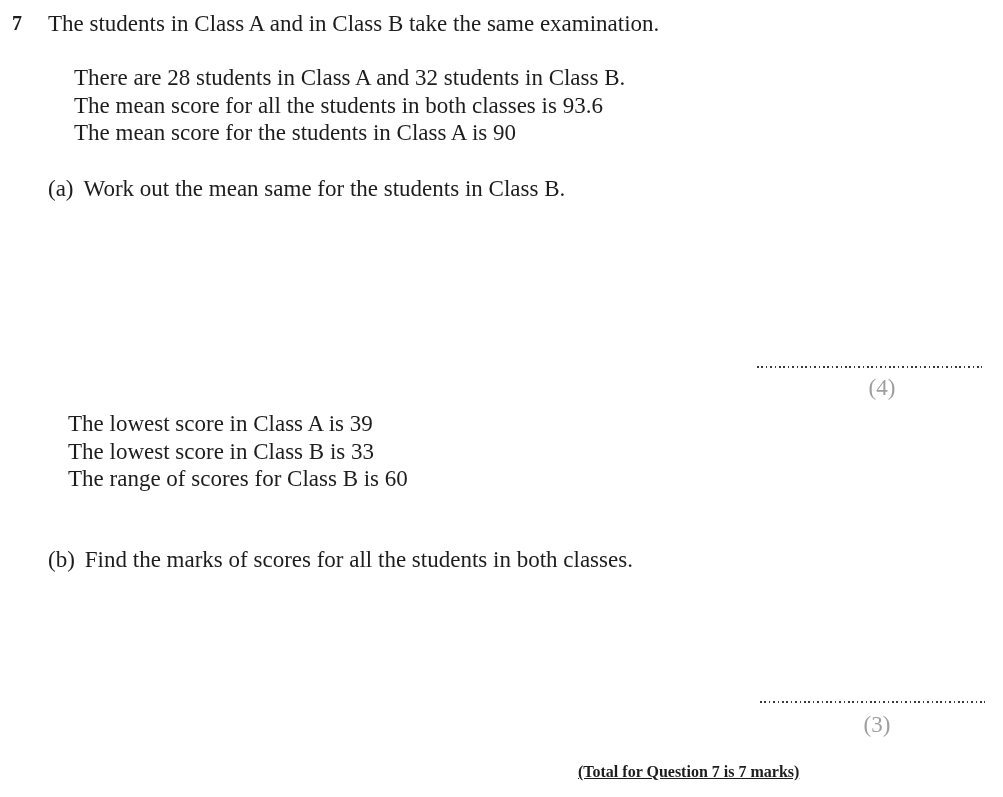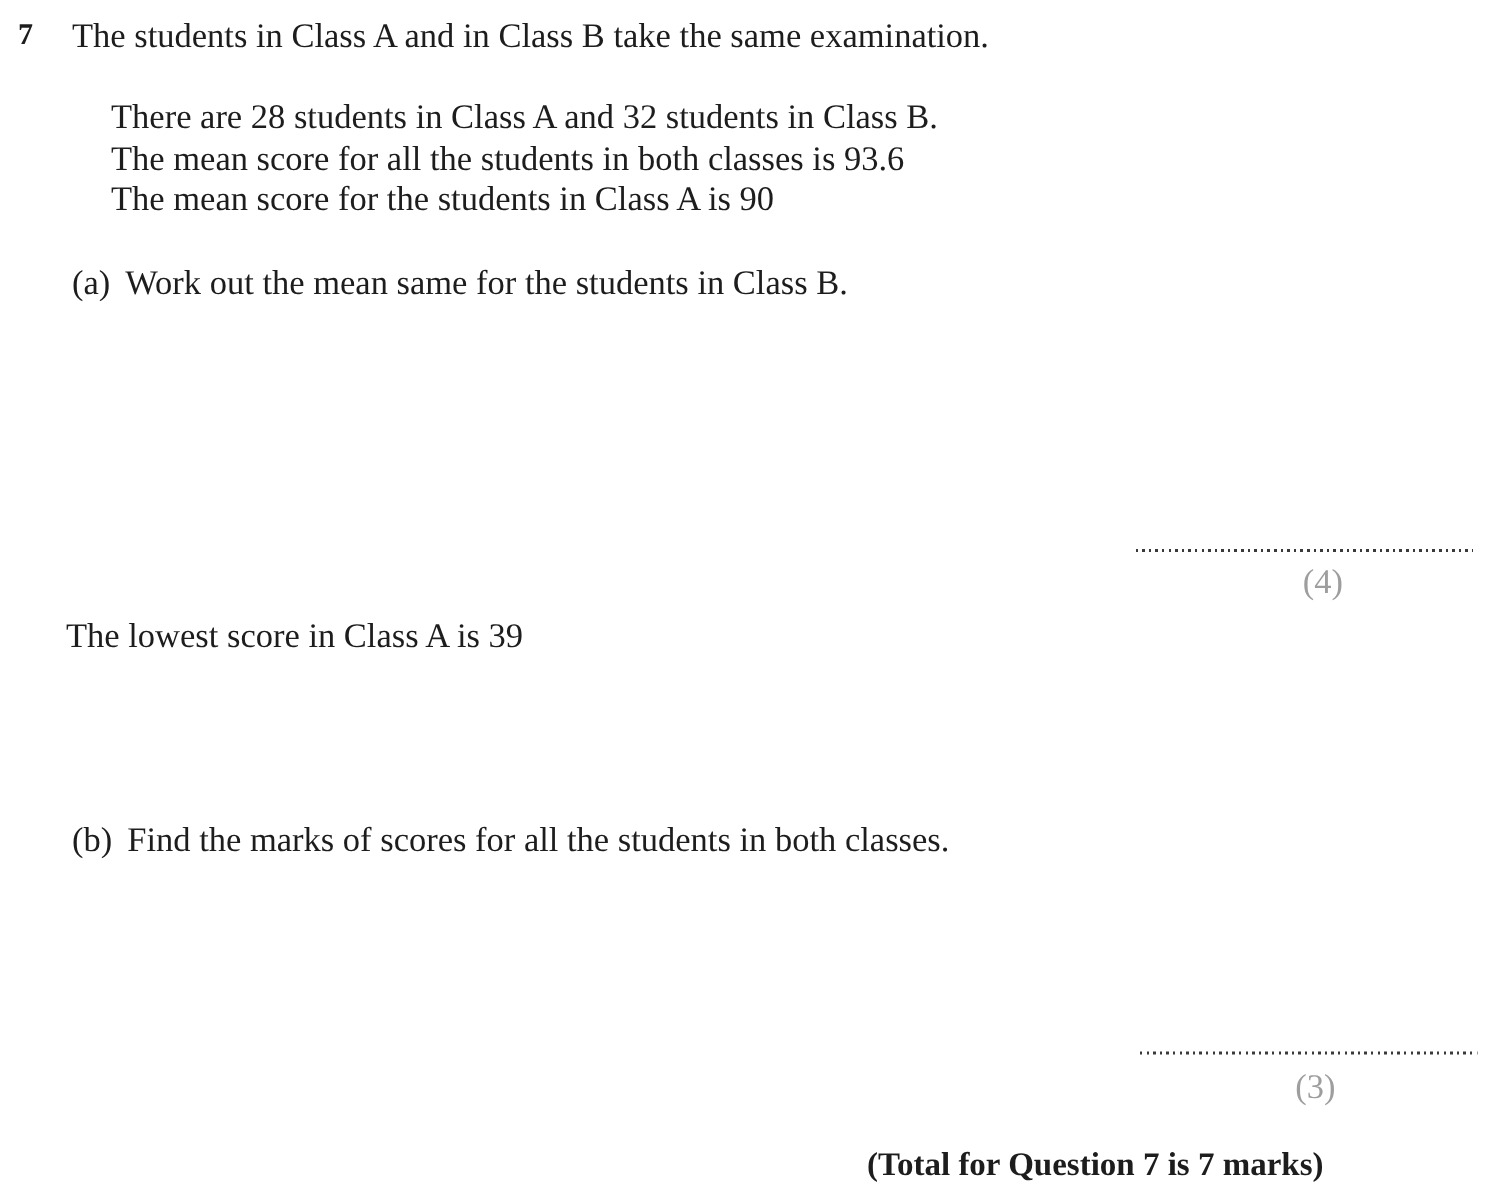--- a/index.html
+++ b/index.html
@@ -36,22 +36,23 @@
   }
   .marks {
     font-size: 23px;
     color: #9e9e9e;
     width: 60px;
     text-align: center;
     white-space: nowrap;
   }
   .total-line {
     font-weight: bold;
-    font-size: 22px;
+    font-size: 16px;
     white-space: nowrap;
+    text-decoration: underline;
   }
 </style>
 </head>
 <body>
 
 <div class="abs q-number body-text" style="left:12px; top:10px;">7</div>
 
 <div class="abs body-text" style="left:48px; top:10px;">The students in Class A and in Class B take the same examination.</div>
 
 <div class="abs body-text" style="left:32px; top:64px;margin-left:42px;">
@@ -62,22 +63,24 @@
 
 <div class="abs body-text part-row" style="left:48px; top:175px;">
   <span>(a)</span>
   <span>Work out the mean same for the students in Class B.</span>
 </div>
 
 <div class="abs answer-line" style="left:757px; top:366px;"></div>
 
 <div class="abs marks" style="left:852px; top:375px;">(4)</div>
 
-<div class="abs body-text" style="left:44px; top:410px;">
+<div class="abs body-text" style="left:68px; top:410px;">
   <div>The lowest score in Class A is 39</div>
+  <div>The lowest score in Class B is 33</div>
+  <div>The range of scores for Class B is 60</div>
 </div>
 
 <div class="abs body-text part-row" style="left:48px; top:546px;">
   <span>(b)</span>
   <span>Find the marks of scores for all the students in both classes.</span>
 </div>
 
 <div class="abs answer-line" style="left:760px; top:701px;"></div>
 
 <div class="abs marks" style="left:847px; top:712px;">(3)</div>

